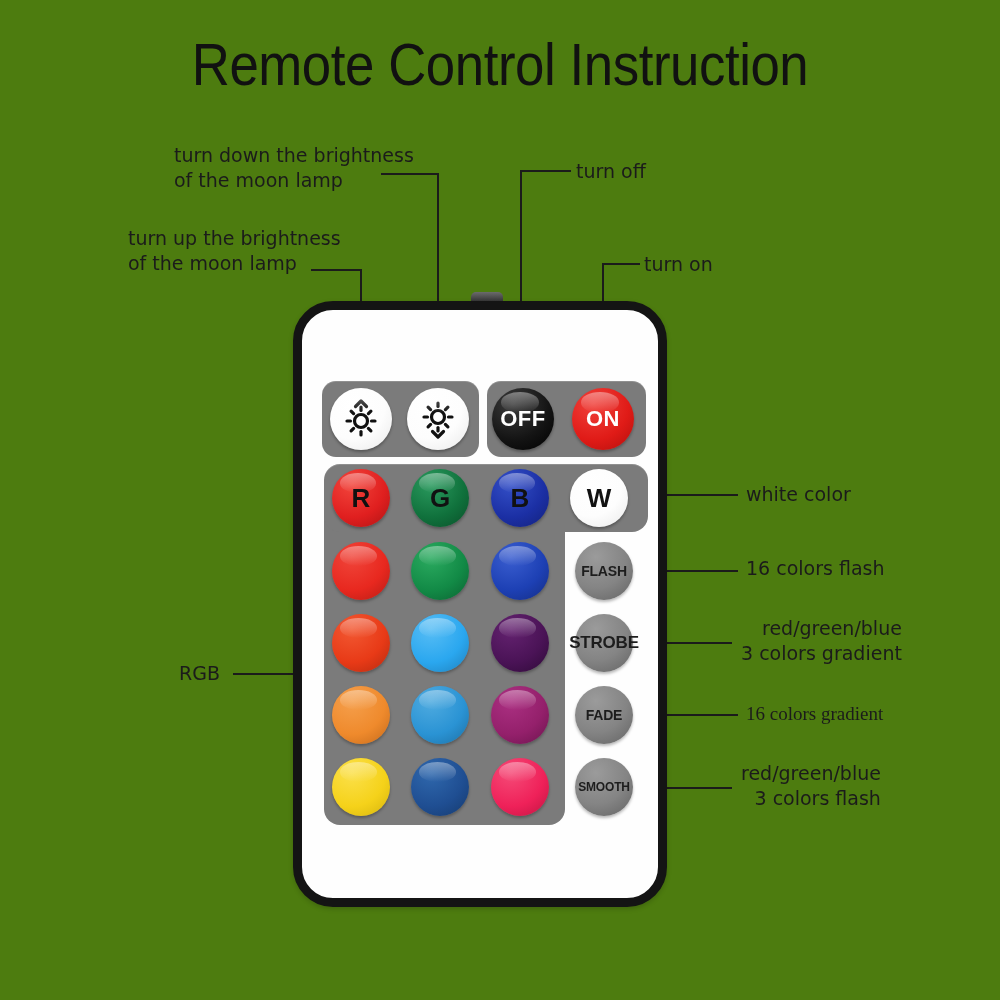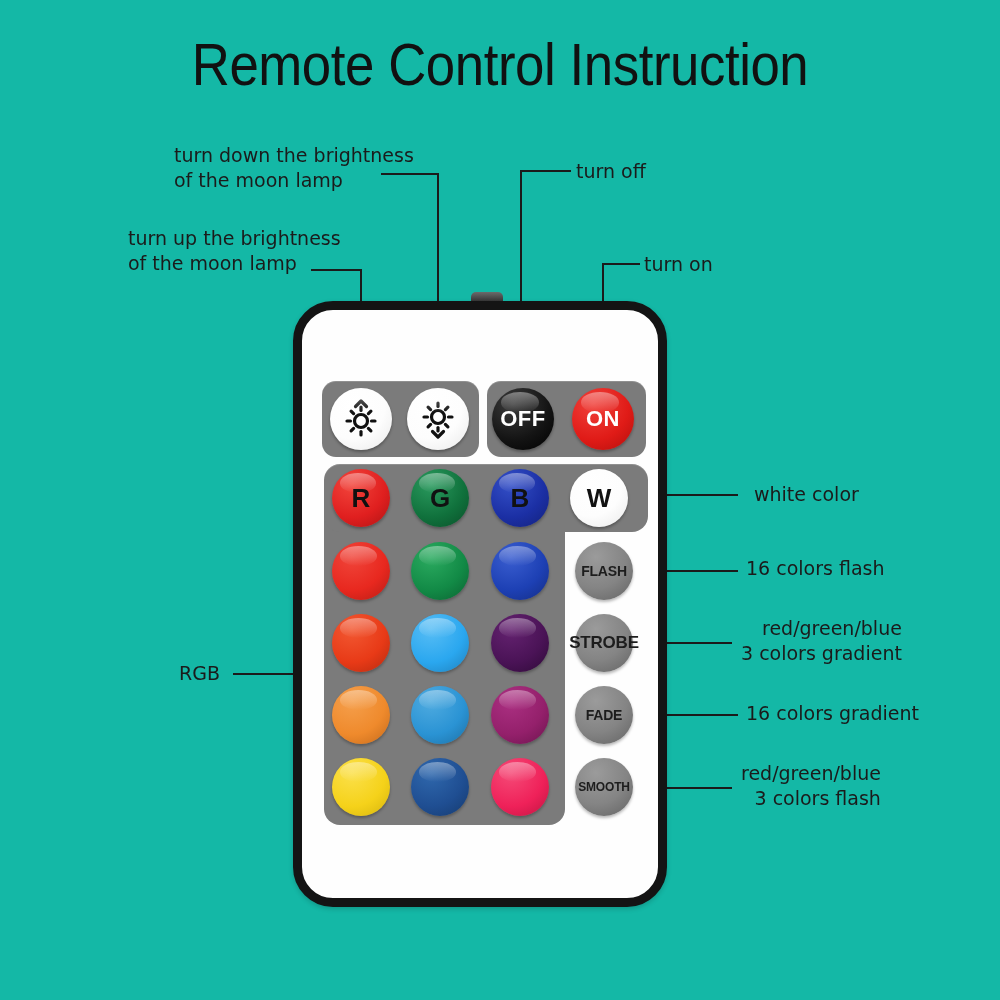--- a/index.html
+++ b/index.html
@@ -7,21 +7,21 @@
     padding: 0;
     background: #ffffff;
   }
   body {
     font-family: "DejaVu Sans", "Liberation Sans", sans-serif;
   }
   #stage {
     position: relative;
     width: 1000px;
     height: 1000px;
-    background: #14b8a6;
+    background: #4d7c0f;
     overflow: hidden;
   }
 
   
   #page-title {
     position: absolute;
     left: 0;
     top: 34px;
     width: 1000px;
     text-align: center;
@@ -195,28 +195,28 @@
 
   <div class="anno left" style="left:128px; top:226px; width:300px;">turn up the brightness
 of the moon lamp</div>
 
   <div class="anno right" style="left:576px; top:159px;">turn off</div>
 
   <div class="anno right" style="left:644px; top:252px;">turn on</div>
 
   <div class="anno left" style="left:179px; top:661px;">RGB</div>
 
-  <div class="anno right" style="left:746px; top:482px;margin-left:8px;">white color</div>
+  <div class="anno right" style="left:746px; top:482px;">white color</div>
 
   <div class="anno right" style="left:746px; top:556px;">16 colors flash</div>
 
   <div class="anno right" style="left:741px; top:616px;">red/green/blue
 3 colors gradient</div>
 
-  <div class="anno right" style="left:746px; top:701px;">16 colors gradient</div>
+  <div class="anno right" style="left:746px; top:701px;font-family:Liberation Serif, serif;">16 colors gradient</div>
 
   <div class="anno right" style="left:741px; top:761px;">red/green/blue
 3 colors flash</div>
 
   <div class="lead-h" style="left:381px; top:173px; width:58px;"></div>
   <div class="lead-v" style="left:437px; top:173px; height:218px;"></div>
 
   <div class="lead-h" style="left:311px; top:269px; width:51px;"></div>
   <div class="lead-v" style="left:360px; top:269px; height:122px;"></div>
 

